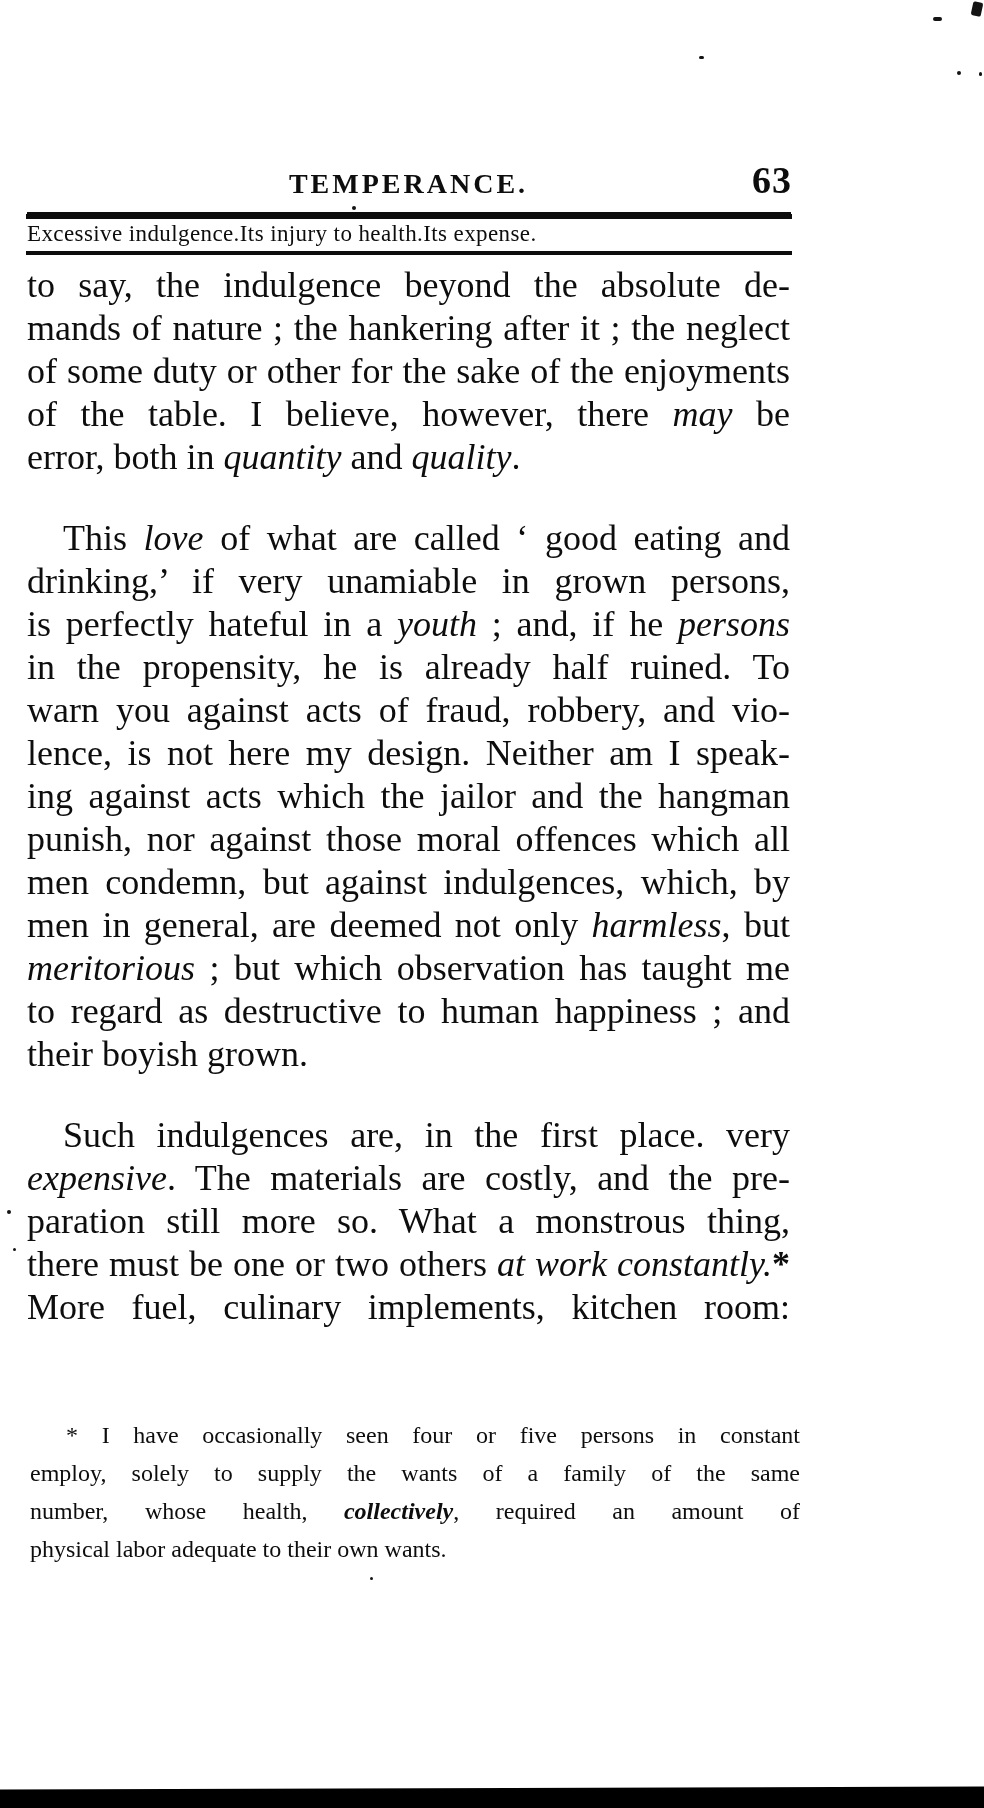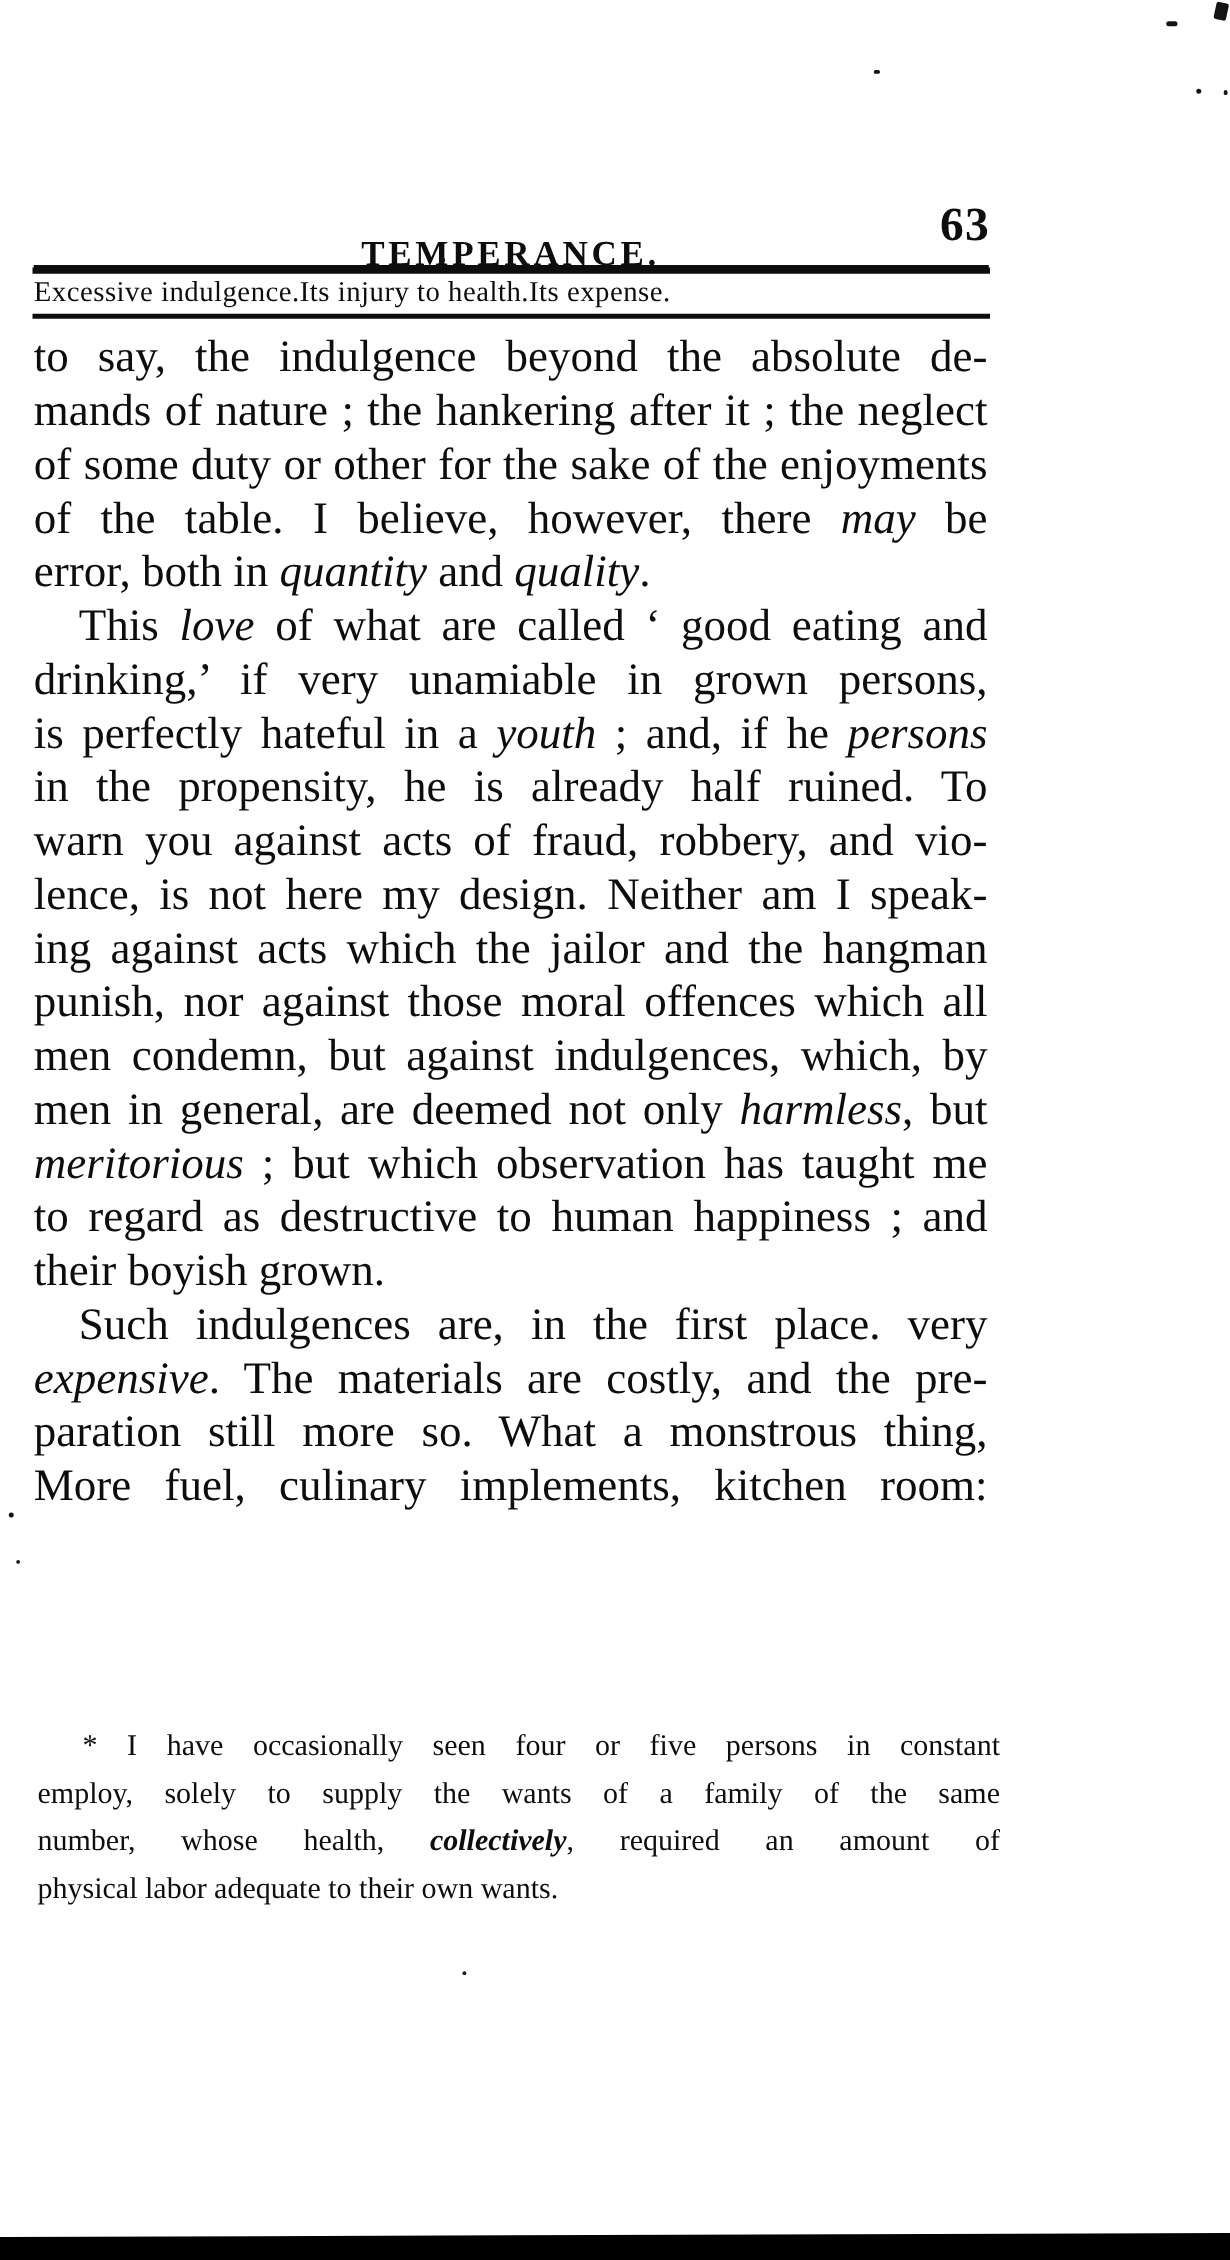--- a/index.html
+++ b/index.html
@@ -5,42 +5,41 @@
   html,body{margin:0;padding:0;background:#e8e8e8;}
   .page{
     position:relative;width:984px;height:1808px;background:#ffffff;
     font-family:"Liberation Serif","DejaVu Serif",serif;color:#0d0d0d;
     overflow:hidden;margin:0 auto;
   }
   .page-header{position:absolute;top:160px;left:27px;width:763px;height:52px;}
   .title{
     text-align:center;font-size:28px;font-weight:bold;letter-spacing:3px;
     padding-top:8px;
-    margin-top:20px;
   }
   .pagenum{position:absolute;right:-2px;top:-2px;font-size:38px;font-weight:bold;letter-spacing:1px;}
   .rule{position:absolute;left:26px;width:766px;background:#0d0d0d;}
   .rule1{top:214px;height:5px;box-shadow:0 -3px 0 -1px #0d0d0d;}
   .rule2{top:251px;height:4px;box-shadow:0 -3px 0 -2px #0d0d0d;}
   .running{
     position:absolute;top:221px;left:27px;width:763px;
     display:flex;justify-content:flex-start;
     font-size:23px;letter-spacing:0.4px;
   }
   .bodytext{
     position:absolute;top:264px;left:27px;width:763px;
     font-size:36px;line-height:43px;
   }
   .footnote{
     position:absolute;top:1378px;left:30px;width:770px;
     font-size:24px;line-height:38px;
   }
   .line{white-space:normal;}
   .line.just{text-align:justify;text-align-last:justify;}
-  .line.ind{text-indent:36px;}
+  .line.ind{text-indent:36px;margin-top:38px;}
   .it{font-style:italic;}
   .bd{font-weight:bold;}
   .bit{font-style:italic;font-weight:bold;}
   .speck{position:absolute;background:#141414;border-radius:2px;}
   .bottom-bar{
     position:absolute;left:-12px;right:-12px;bottom:-9px;height:29px;
     background:#000;transform:rotate(-0.18deg);
   }
 </style>
 </head>
@@ -78,20 +77,21 @@
       <div class="line just"><span>ing against acts which the jailor and the hangman</span></div>
       <div class="line just"><span>punish, nor against those moral offences which all</span></div>
       <div class="line just"><span>men condemn, but against indulgences, which, by</span></div>
       <div class="line just"><span>men in general, are deemed not only </span><span class="it">harmless</span><span>, but</span></div>
       <div class="line just"><span class="it">meritorious</span><span> ; but which observation has taught me</span></div>
       <div class="line just"><span>to regard as destructive to human happiness ; and</span></div>
       <div class="line"><span>their boyish grown.</span></div>
       <div class="line just ind"><span>Such indulgences are, in the first place. very</span></div>
       <div class="line just"><span class="it">expensive</span><span>.  The materials are costly, and the pre-</span></div>
       <div class="line just"><span>paration still more so.  What a monstrous thing,</span></div>
+      <div class="line just"><span>there must be one or two others </span><span class="it">at work constantly.</span><span class="bd">*</span></div>
       <div class="line just"><span>More fuel, culinary implements, kitchen room:</span></div>
     </main>
 
   <section class="footnote">
       <div class="line just ind"><span>* I have occasionally seen four or five persons in constant</span></div>
       <div class="line just"><span>employ, solely to supply the wants of a family of the same</span></div>
       <div class="line just"><span>number, whose health, </span><span class="bit">collectively</span><span>, required an amount of</span></div>
       <div class="line"><span>physical labor adequate to their own wants.</span></div>
     </section>
 

